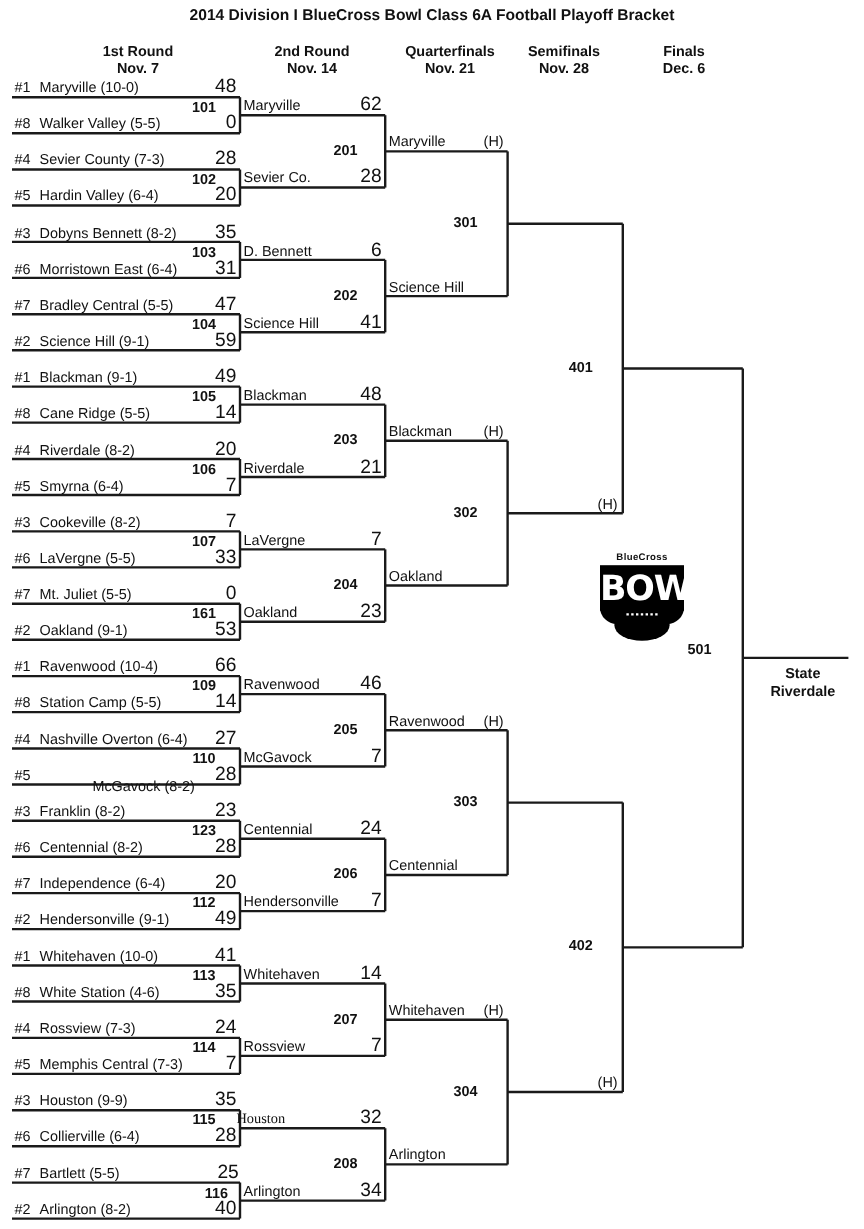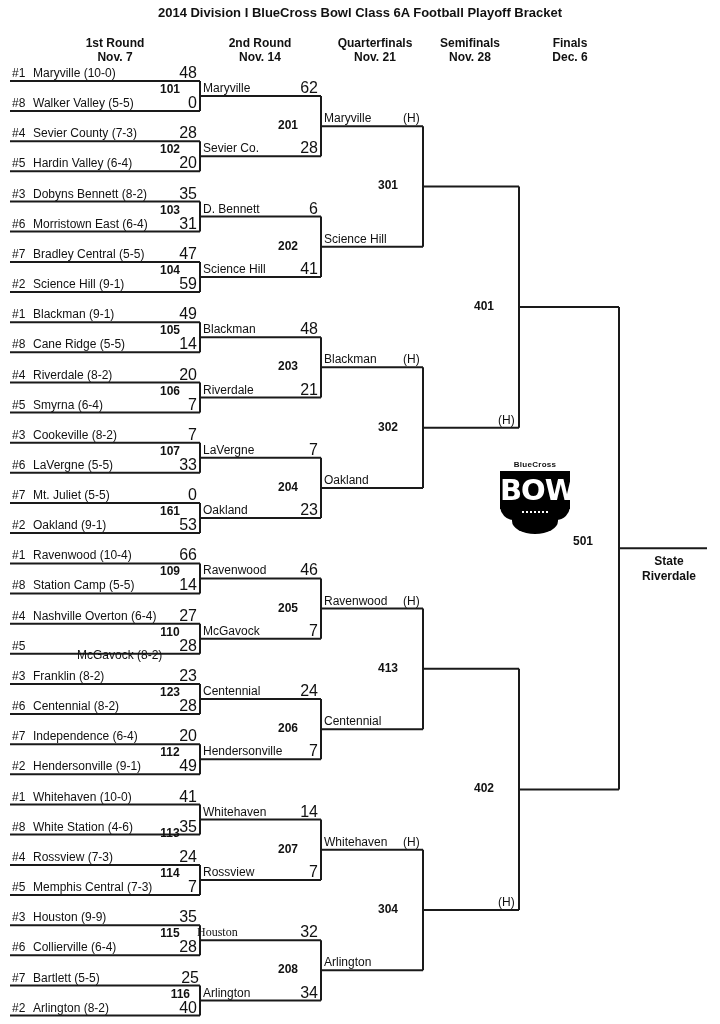--- a/index.html
+++ b/index.html
@@ -235,21 +235,21 @@
     <div class="t" style="left: 12px; top: 759.3px;">#2</div>
     <div class="t" style="left: 33px; top: 759.3px;">Hendersonville (9-1)</div>
     <div class="s" style="left: 150px; width: 47px; top: 759.3px;">49</div>
     <div class="g" style="left: 150px; width: 40px; text-align: center; top: 745.3px;">112</div>
     <div class="t" style="left: 12px; top: 789.6px;">#1</div>
     <div class="t" style="left: 33px; top: 789.6px;">Whitehaven (10-0)</div>
     <div class="s" style="left: 150px; width: 47px; top: 789.6px;">41</div>
     <div class="t" style="left: 12px; top: 819.6px;">#8</div>
     <div class="t" style="left: 33px; top: 819.6px;">White Station (4-6)</div>
     <div class="s" style="left: 150px; width: 47px; top: 819.6px;">35</div>
-    <div class="g" style="left: 150px; width: 40px; text-align: center; top: 805.6px; margin-top: 20px;">113</div>
+    <div class="g" style="left: 150px; width: 40px; text-align: center; top: 805.6px;">113</div>
     <div class="t" style="left: 12px; top: 849.9px;">#4</div>
     <div class="t" style="left: 33px; top: 849.9px;">Rossview (7-3)</div>
     <div class="s" style="left: 150px; width: 47px; top: 849.9px;">24</div>
     <div class="t" style="left: 12px; top: 879.9px;">#5</div>
     <div class="t" style="left: 33px; top: 879.9px;">Memphis Central (7-3)</div>
     <div class="s" style="left: 150px; width: 47px; top: 879.9px;">7</div>
     <div class="g" style="left: 150px; width: 40px; text-align: center; top: 865.9px;">114</div>
     <div class="t" style="left: 12px; top: 910.2px;">#3</div>
     <div class="t" style="left: 33px; top: 910.2px;">Houston (9-9)</div>
     <div class="s" style="left: 150px; width: 47px; top: 910.2px;">35</div>
@@ -308,21 +308,21 @@
     <div class="h" style="left: 403px; top: 111.15px;">(H)</div>
     <div class="t" style="left: 324px; top: 231.75px;">Science Hill</div>
     <div class="g" style="left: 370px; width: 36px; text-align: center; top: 178.45px;">301</div>
     <div class="t" style="left: 324px; top: 352.35px;">Blackman</div>
     <div class="h" style="left: 403px; top: 352.35px;">(H)</div>
     <div class="t" style="left: 324px; top: 472.95px;">Oakland</div>
     <div class="g" style="left: 370px; width: 36px; text-align: center; top: 419.65px;">302</div>
     <div class="t" style="left: 324px; top: 593.55px;">Ravenwood</div>
     <div class="h" style="left: 403px; top: 593.55px;">(H)</div>
     <div class="t" style="left: 324px; top: 714.15px;">Centennial</div>
-    <div class="g" style="left: 370px; width: 36px; text-align: center; top: 660.85px;">413</div>
+    <div class="g" style="left: 370px; width: 36px; text-align: center; top: 660.85px;">303</div>
     <div class="t" style="left: 324px; top: 834.75px;">Whitehaven</div>
     <div class="h" style="left: 403px; top: 834.75px;">(H)</div>
     <div class="t" style="left: 324px; top: 955.35px;">Arlington</div>
     <div class="g" style="left: 370px; width: 36px; text-align: center; top: 902.05px;">304</div>
     <div class="h" style="left: 498px; top: 412.65px;">(H)</div>
     <div class="g" style="left: 466px; width: 36px; text-align: center; top: 299.05px;">401</div>
     <div class="h" style="left: 498px; top: 895.05px;">(H)</div>
     <div class="g" style="left: 466px; width: 36px; text-align: center; top: 781.45px;">402</div>
     <div class="g" style="left: 565px; width: 36px; text-align: center; top: 534.25px;">501</div>
   </div>

